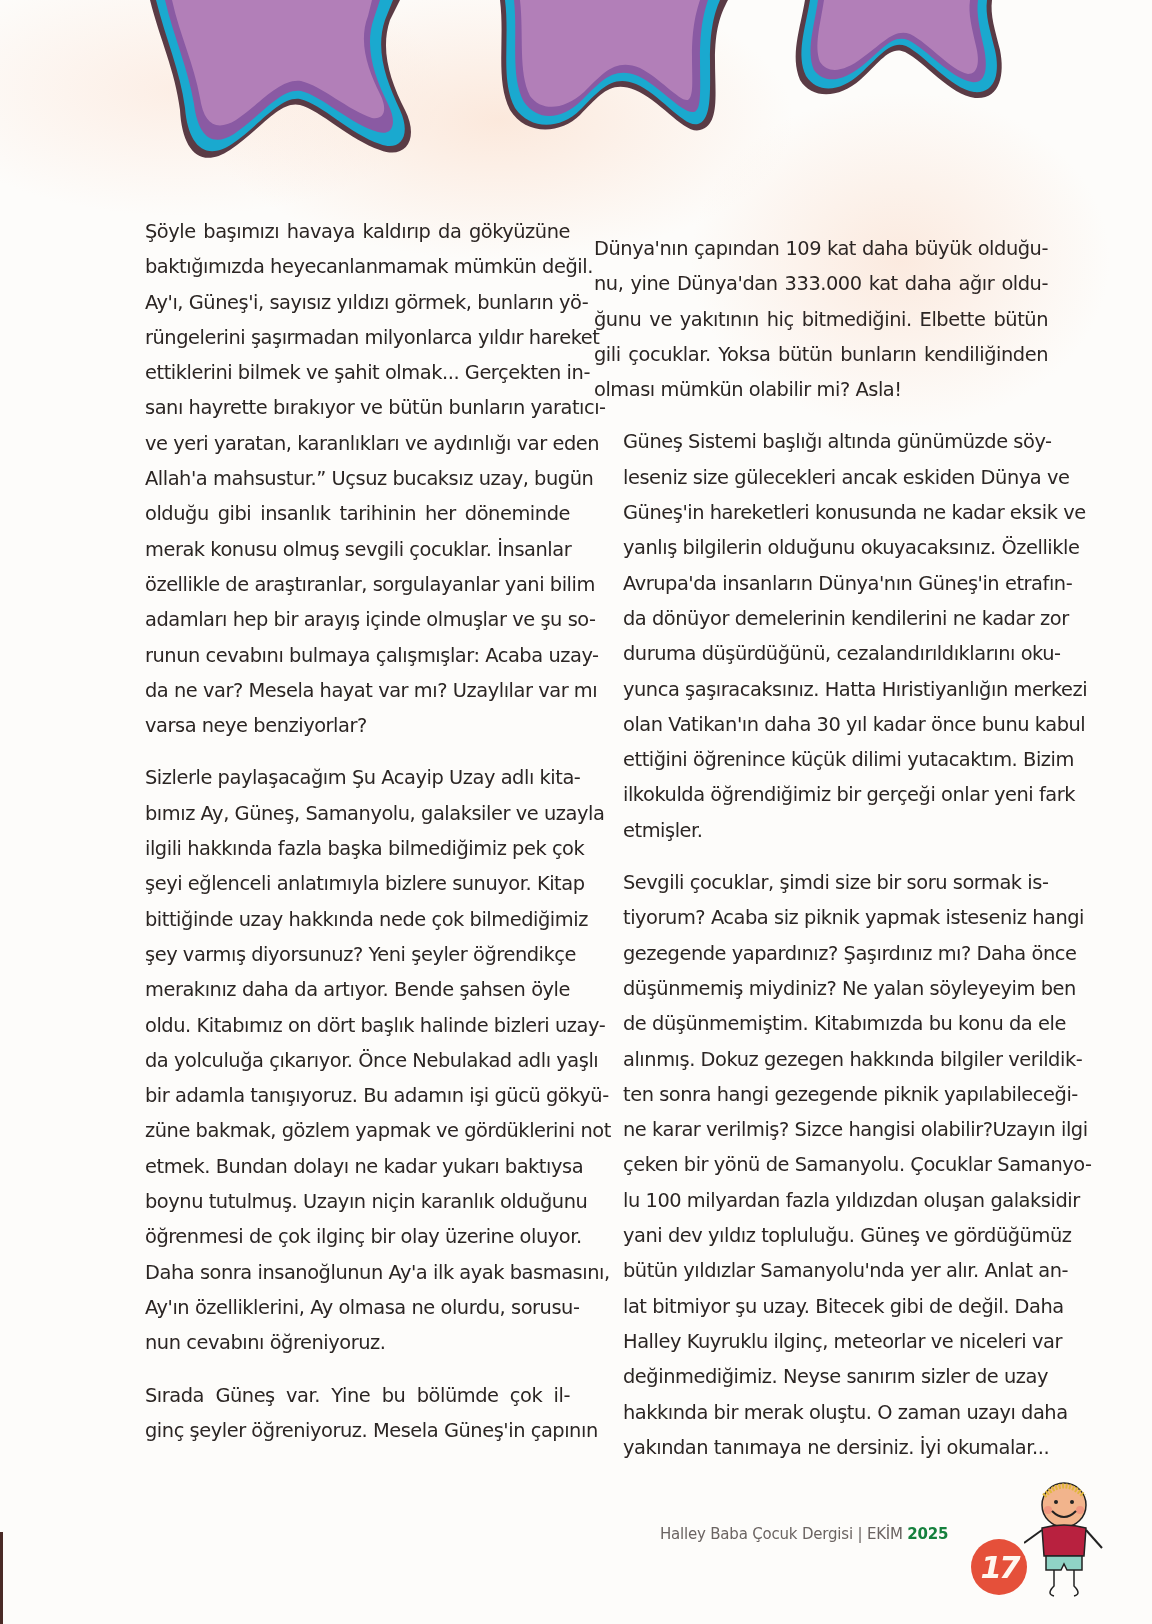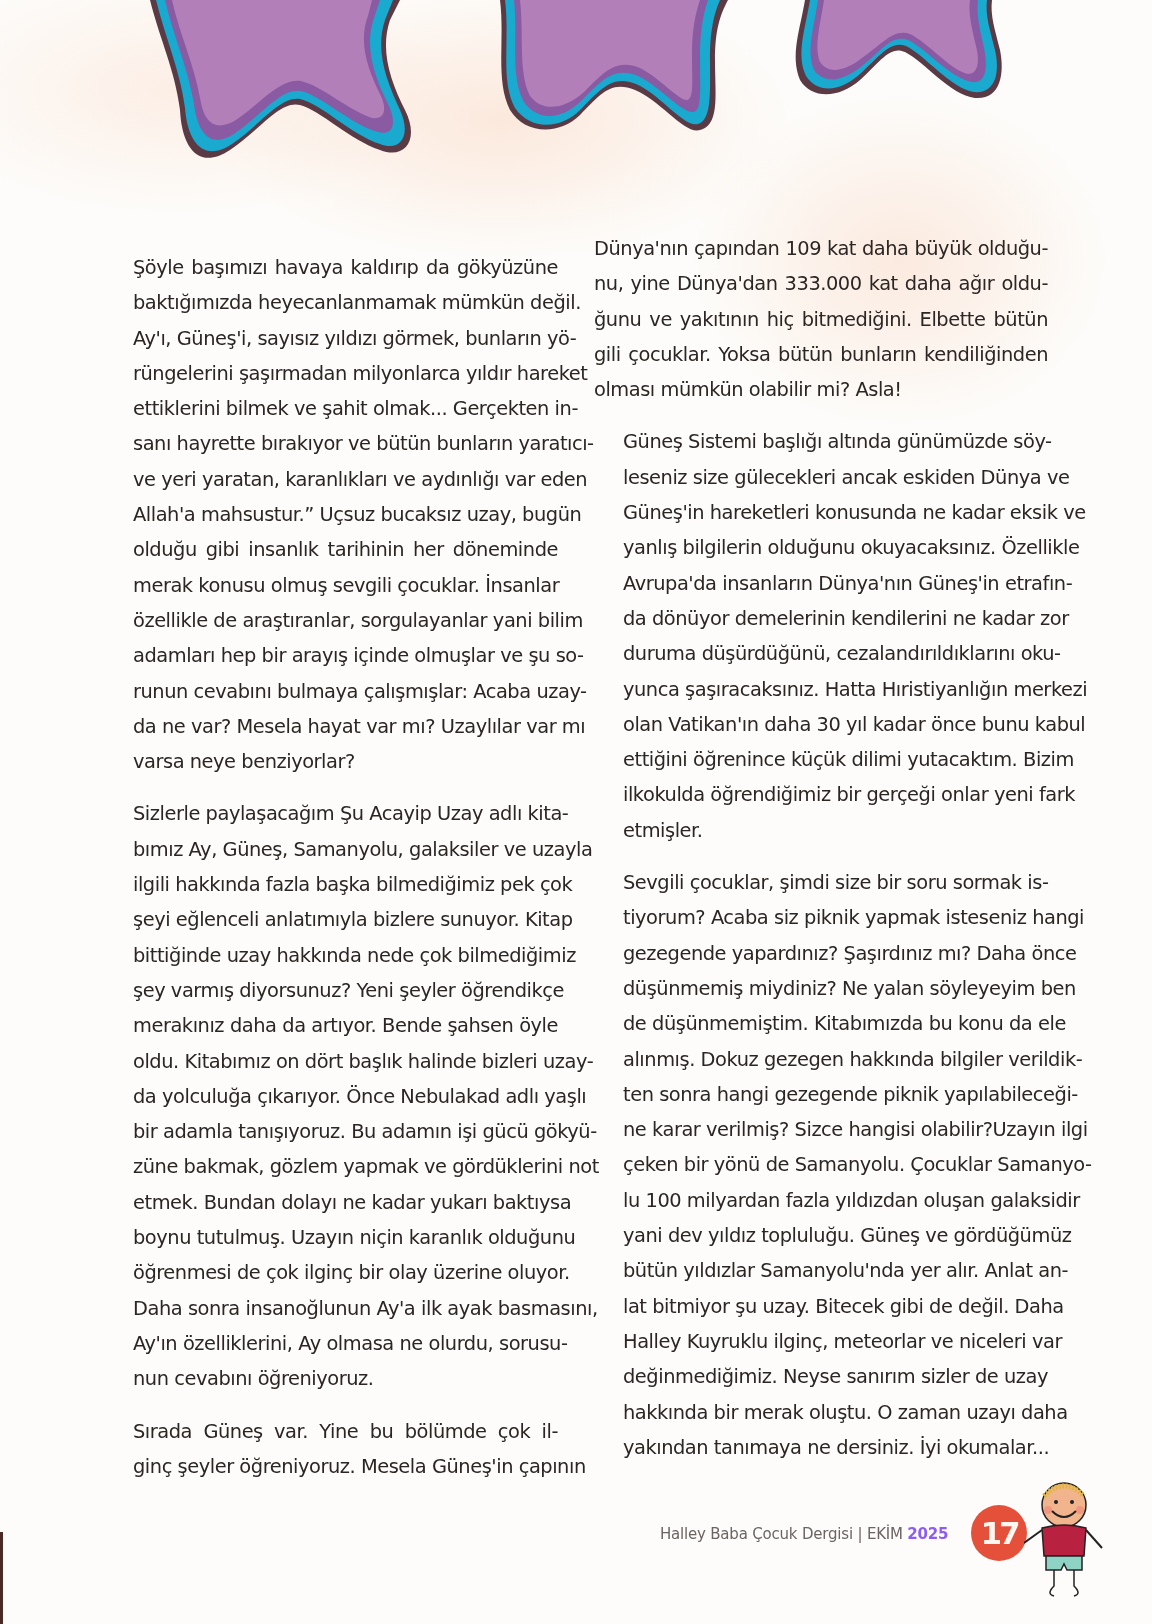--- a/index.html
+++ b/index.html
@@ -15,36 +15,37 @@
       radial-gradient(ellipse 420px 200px at 500px 120px, rgba(251,226,210,0.75), rgba(251,226,210,0) 70%),
       radial-gradient(ellipse 300px 240px at 900px 260px, rgba(250,222,205,0.6), rgba(250,222,205,0) 70%),
       radial-gradient(ellipse 380px 180px at 180px 90px, rgba(252,232,220,0.7), rgba(252,232,220,0) 70%);
   }
   .stars { position: absolute; left: 0; top: 0; width: 1152px; height: 180px; }
   .col {
     position: absolute; top: 214px;
     font-size: 19.4px; line-height: 35.3px; letter-spacing: -0.45px;
     text-align: justify;
   }
-  .col.left { left: 104px; width: 454px; margin-top: 36px; }
+  .col.left { left: 116px; width: 454px; }
   .col.right { left: 594px; width: 454px; top: 231px; }
   .col p { margin: 0 0 17px 0; text-indent: 29px; }
   .col p.cont { text-indent: 0; }
   .col .ln { display: block; text-align: justify; text-align-last: justify; white-space: nowrap; }
   .col .ln.last { text-align-last: left; }
   .footer {
     position: absolute; left: 660px; top: 1525px;
     font-size: 15px; color: #6b6462; letter-spacing: -0.2px;
   }
-  .footer .year { font-weight: bold; color: #8b5cf6; }
+  .footer .year { font-weight: bold; color: #15803d; }
   .pagebadge {
-    position: absolute; left: 971px; top: 1505px; width: 56px; height: 56px;
+    position: absolute; left: 971px; top: 1539px; width: 56px; height: 56px;
     border-radius: 50%; background: #e5503a; color: #fff7ef;
     font-family: "DejaVu Sans", sans-serif; font-weight: bold; font-size: 31px;
     display: flex; align-items: center; justify-content: center; letter-spacing: -3px;
+    font-style: italic;
   }
   .kid { position: absolute; left: 1024px; top: 1478px; width: 80px; height: 125px; }
   .edgeline { position: absolute; left: 0; top: 1532px; width: 3px; height: 92px; background: #4a2a26; }
 </style>
 </head>
 <body>
 
 <div class="wash"></div>
 
 <svg class="stars" viewBox="0 0 1152 180">

